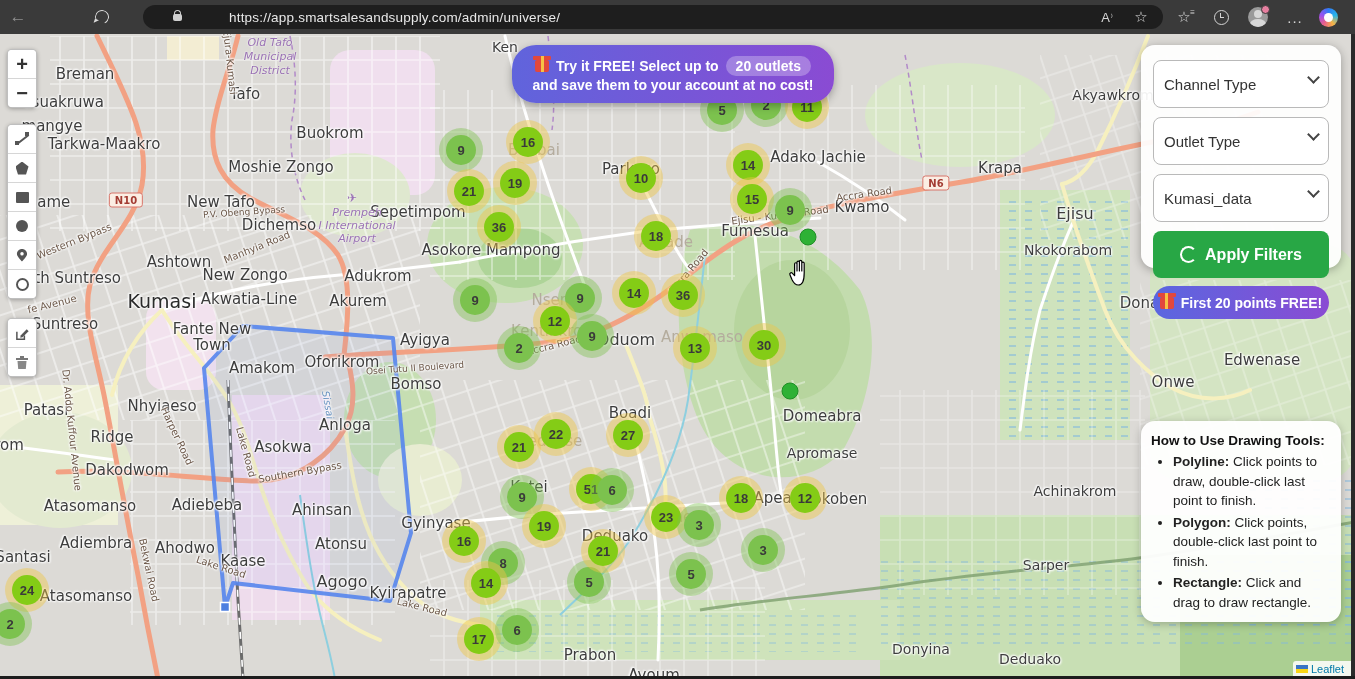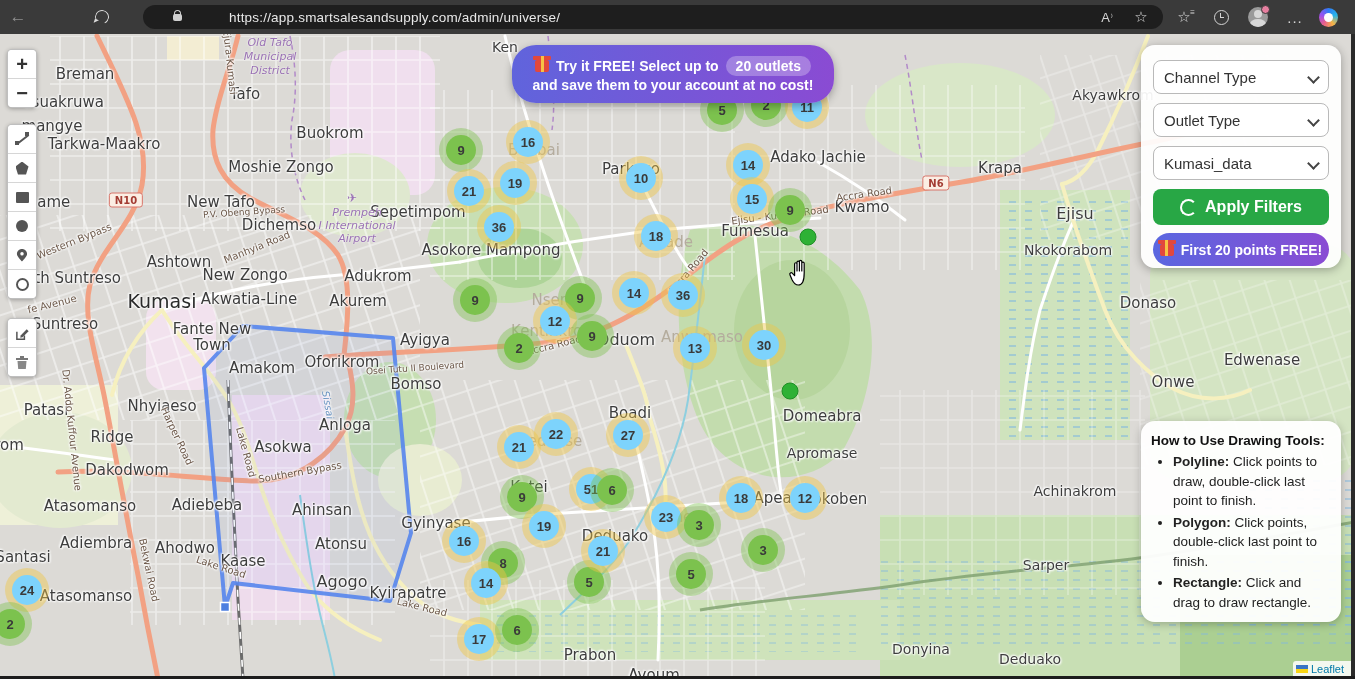--- a/index.html
+++ b/index.html
@@ -49,21 +49,21 @@
   .mlabel.city{font-size:19px;color:#2b2b2b;}
   .mlabel.faint{color:#b4ac9d;text-shadow:none;}
   .mlabel.road{color:#6b5748;font-size:10px;}
   .mlabel.water{color:#6a93c0;font-style:italic;font-size:10px;}
   .mlabel.district{color:#9a72b4;font-style:italic;font-size:11px;text-shadow:0 0 2px #fff;}
   .badge{position:absolute;transform:translate(-50%,-50%);background:#fbeee4;border:1px solid #d8756b;color:#a33c33;
     font:bold 10px "DejaVu Sans",sans-serif;padding:1px 5px;border-radius:3px;z-index:4;}
   #markers{position:absolute;inset:0;z-index:5;}
   .cluster{position:absolute;width:30px;height:30px;transform:translate(-50%,-50%);border-radius:50%;
     display:flex;align-items:center;justify-content:center;font:600 13px "Liberation Sans",sans-serif;color:#3a3a3a;}
-  .cluster.y{background:#7dd3fc;box-shadow:0 0 0 7px rgba(238,198,74,.45);}
+  .cluster.y{background:#84cc16;box-shadow:0 0 0 7px rgba(238,198,74,.45);}
   .cluster.g{background:#7cc24e;box-shadow:0 0 0 7px rgba(124,194,78,.42);}
   .dot{position:absolute;width:15px;height:15px;transform:translate(-50%,-50%);border-radius:50%;background:#2eb135;border:1px solid #1f8f26;}
   #cursorhand{position:absolute;left:788px;top:259px;z-index:40;}
 
   
   .lf-box{position:absolute;background:#fff;border:1.5px solid rgba(0,0,0,.25);border-radius:5px;box-shadow:0 1px 4px rgba(0,0,0,.3);z-index:20;overflow:hidden;}
   .lf-btn{width:28px;height:28px;display:flex;align-items:center;justify-content:center;border-bottom:1px solid #d6d6d6;background:#fff;}
   .lf-btn:last-child{border-bottom:none;}
   #zoomctl{left:7px;top:49px;}
   #zoomctl .lf-btn{font:bold 20px "Liberation Sans",sans-serif;color:#333;}
@@ -87,24 +87,24 @@
   .pill20{background:rgba(255,255,255,.28);border-radius:12px;padding:2px 10px;}
   .gift{display:inline-block;width:14px;height:12px;border-radius:2px;position:relative;
     background:linear-gradient(#f6c344,#f6c344) 50% 0/3px 100% no-repeat,#e2483d;}
   .gift:before{content:"";position:absolute;left:-2px;top:-4px;width:18px;height:4px;border-radius:1px;
     background:linear-gradient(#f6c344,#f6c344) 50% 0/3px 100% no-repeat,#e2483d;}
 
   
   #fpanel{position:absolute;left:1141px;top:45px;width:200px;height:223px;background:rgba(255,255,255,.93);border-radius:14px;
     box-shadow:0 2px 10px rgba(0,0,0,.3);z-index:30;padding:15px 12px;box-sizing:border-box;}
   .selwrap{position:relative;margin-bottom:9px;}
-  .selwrap select{width:100%;height:34px;appearance:none;-webkit-appearance:none;background:#fff;border:1px solid #b9b9b9;border-radius:8px;
+  .selwrap select{width:100%;height:48px;appearance:none;-webkit-appearance:none;background:#fff;border:1px solid #b9b9b9;border-radius:8px;
     font:15px "Liberation Sans",sans-serif;color:#333;padding:0 26px 0 10px;}
   .selwrap:after{content:"";position:absolute;right:11px;top:13px;width:7px;height:7px;border-right:2px solid #444;border-bottom:2px solid #444;transform:rotate(45deg);pointer-events:none;}
-  #applybtn{width:100%;height:36px;background:#28a745;border:none;border-radius:8px;color:#fff;font:bold 16px "Liberation Sans",sans-serif;
+  #applybtn{width:100%;height:47px;background:#28a745;border:none;border-radius:8px;color:#fff;font:bold 16px "Liberation Sans",sans-serif;
     display:flex;align-items:center;justify-content:center;gap:8px;margin-bottom:8px;}
   .spinner{width:13px;height:13px;border:2.5px solid #fff;border-radius:50%;border-right-color:transparent;display:inline-block;}
   #freebtn{width:100%;height:33px;border:none;border-radius:17px;background:linear-gradient(90deg,#5a67e0,#8a4bd3);color:#fff;
     font:bold 14px "Liberation Sans",sans-serif;display:flex;align-items:center;justify-content:center;gap:7px;}
 
   
   #howto{position:absolute;left:1141px;top:421px;width:200px;height:201px;background:rgba(255,255,255,.95);border-radius:14px;
     box-shadow:0 2px 8px rgba(0,0,0,.25);z-index:30;padding:12px 10px;box-sizing:border-box;font-family:"Liberation Sans",sans-serif;}
   #howto h4{margin:0 0 4px 0;font-size:13.5px;color:#111;}
   #howto ul{margin:0;padding-left:22px;}

